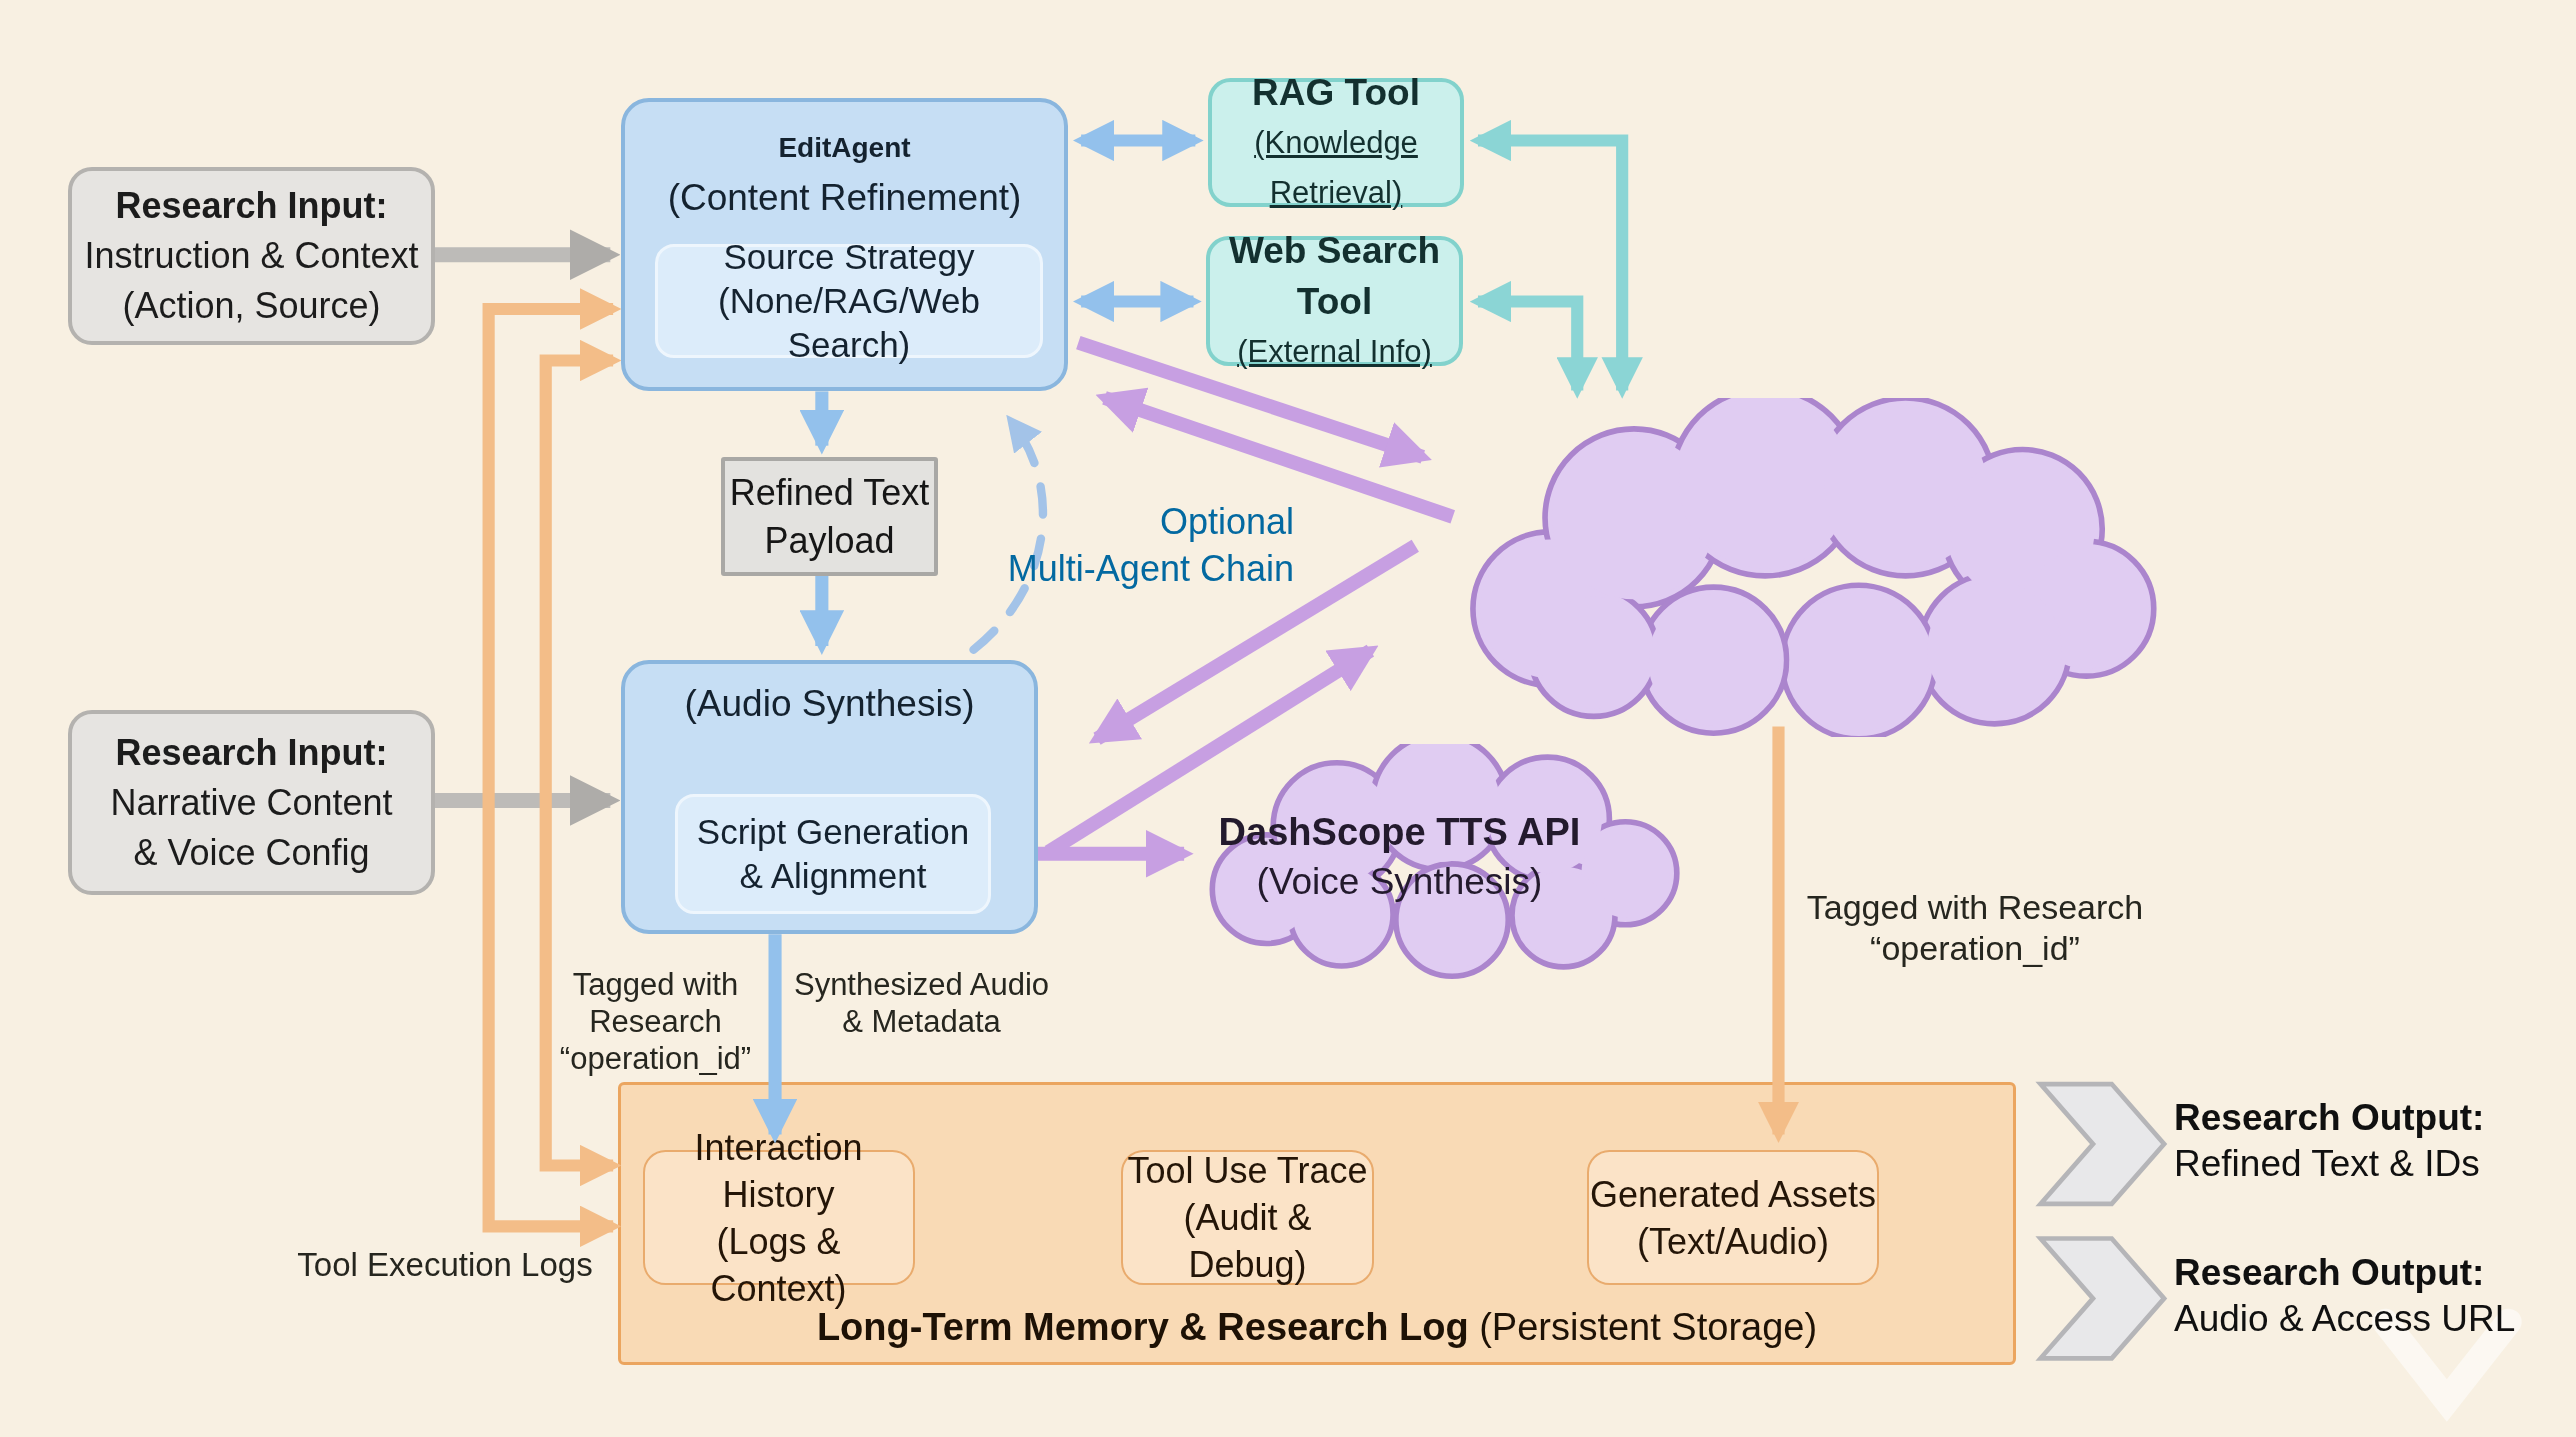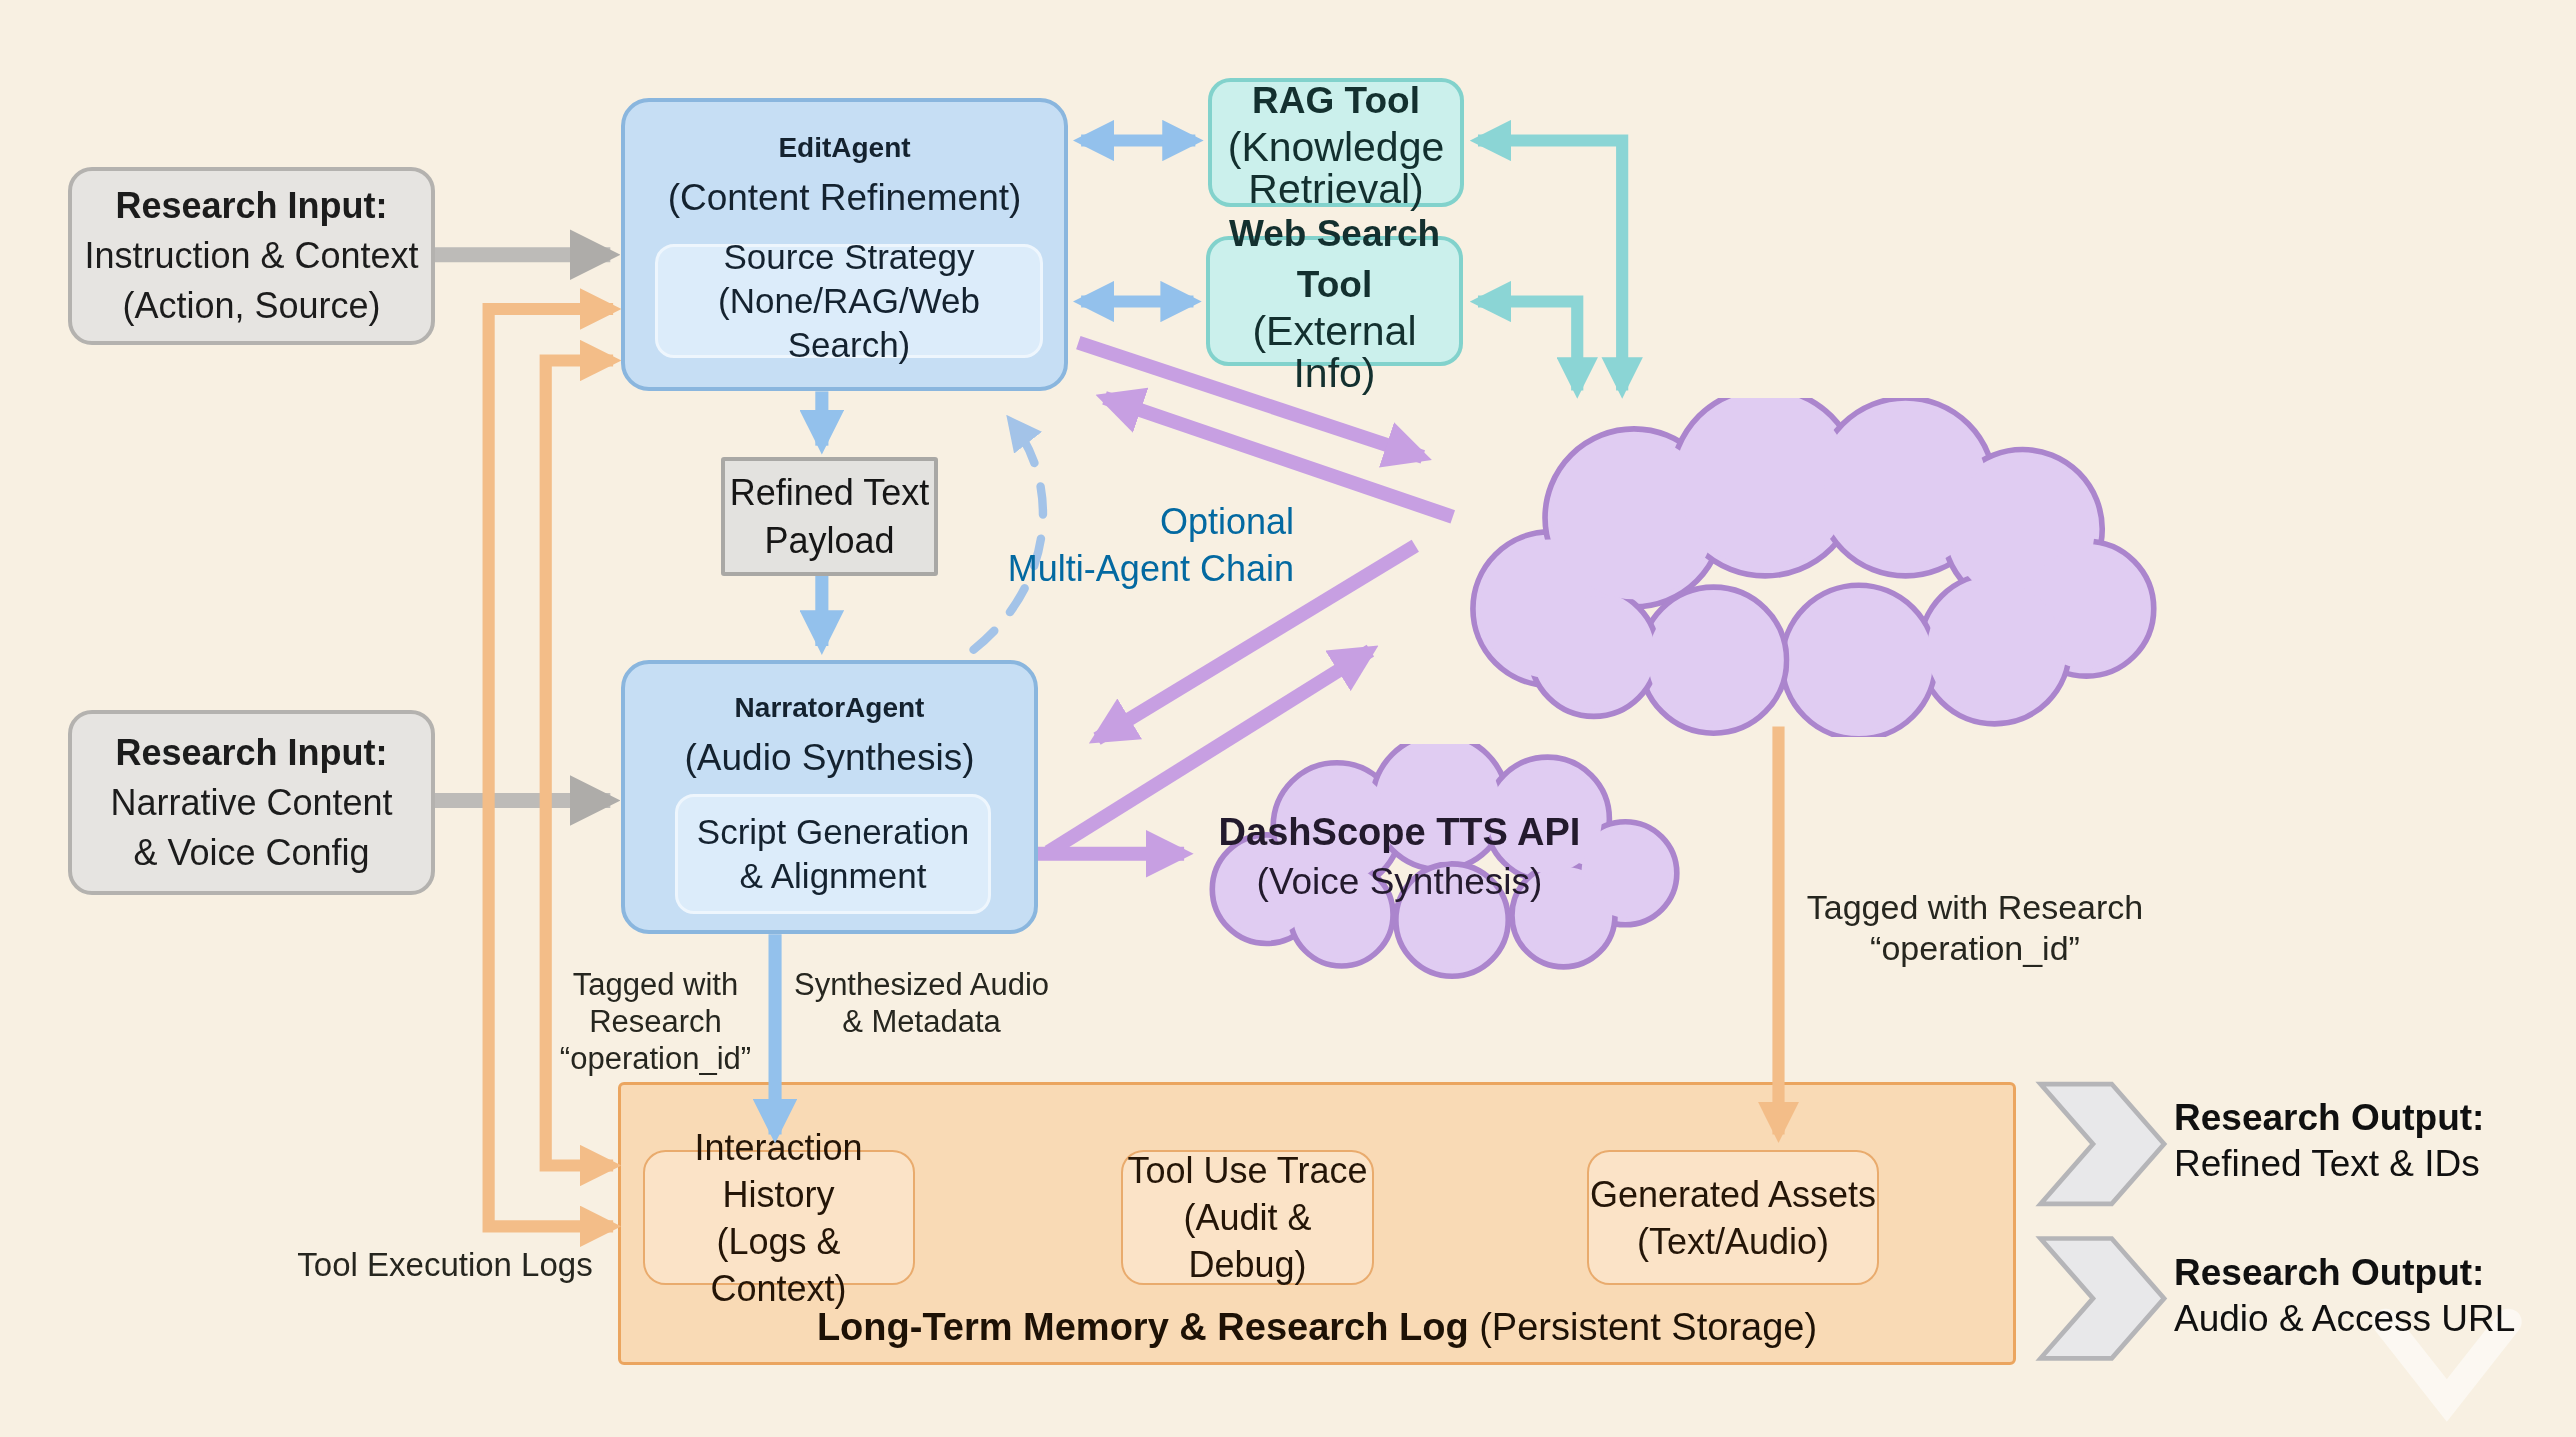--- a/index.html
+++ b/index.html
@@ -21,21 +21,21 @@
   .agent{background:#c6def4;border:4.7px solid #8ab6de;border-radius:28px;color:#14222f;}
   .agent .title{font-weight:bold;font-size:28px;line-height:54px;}
   .agent .sub{font-size:37px;line-height:45px;}
   .agent-inner{position:absolute;box-sizing:border-box;background:#dcecfa;border:3.7px solid #eef6fd;
     border-radius:19px;font-size:35px;line-height:44px;color:#14222f;
     display:flex;flex-direction:column;align-items:center;justify-content:center;text-align:center;}
 
   
   .tool{background:#cbf0ec;border:4.7px solid #82d2cc;border-radius:22.5px;color:#13302f;}
   .tool .title{font-weight:bold;font-size:37px;line-height:51px;}
-  .tool .sub{font-size:41px;line-height:42px;}
+  .tool .sub{font-size:31px;line-height:50px;text-decoration:underline;}
 
   
   .payload{background:#e3e2df;border:4.7px solid #a9a8a5;border-radius:3px;
     font-size:36px;line-height:48px;color:#161616;}
 
   
   .memory{background:#f9dab5;border:3.7px solid #eba55f;border-radius:6px;}
   .mem-box{position:absolute;box-sizing:border-box;background:#fbe3c7;border:2.8px solid #e9ab6d;
     border-radius:22.5px;font-size:36px;line-height:47px;color:#241507;
     display:flex;flex-direction:column;align-items:center;justify-content:center;text-align:center;}
@@ -208,21 +208,20 @@
       <div class="sub">(Content Refinement)</div>
     </div>
     <div class="agent-inner" style="left:30px;top:142px;width:388px;height:114px;">
       <span>Source Strategy</span>
       <span>(None/RAG/Web Search)</span>
     </div>
   </div>
 
   <div class="abs agent" style="left:621px;top:660px;width:417px;height:274px;">
     <div style="padding-top:17px;text-align:center;">
-      <div class="title">NarratorAgent</div>
       <div class="sub">(Audio Synthesis)</div>
     </div>
     <div class="agent-inner" style="left:50px;top:130px;width:316px;height:120px;">
       <span>Script Generation</span>
       <span>&amp; Alignment</span>
     </div>
   </div>
 
   <div class="abs ctr tool" style="left:1208px;top:78px;width:256px;height:129px;">
     <span class="title">RAG Tool</span>

